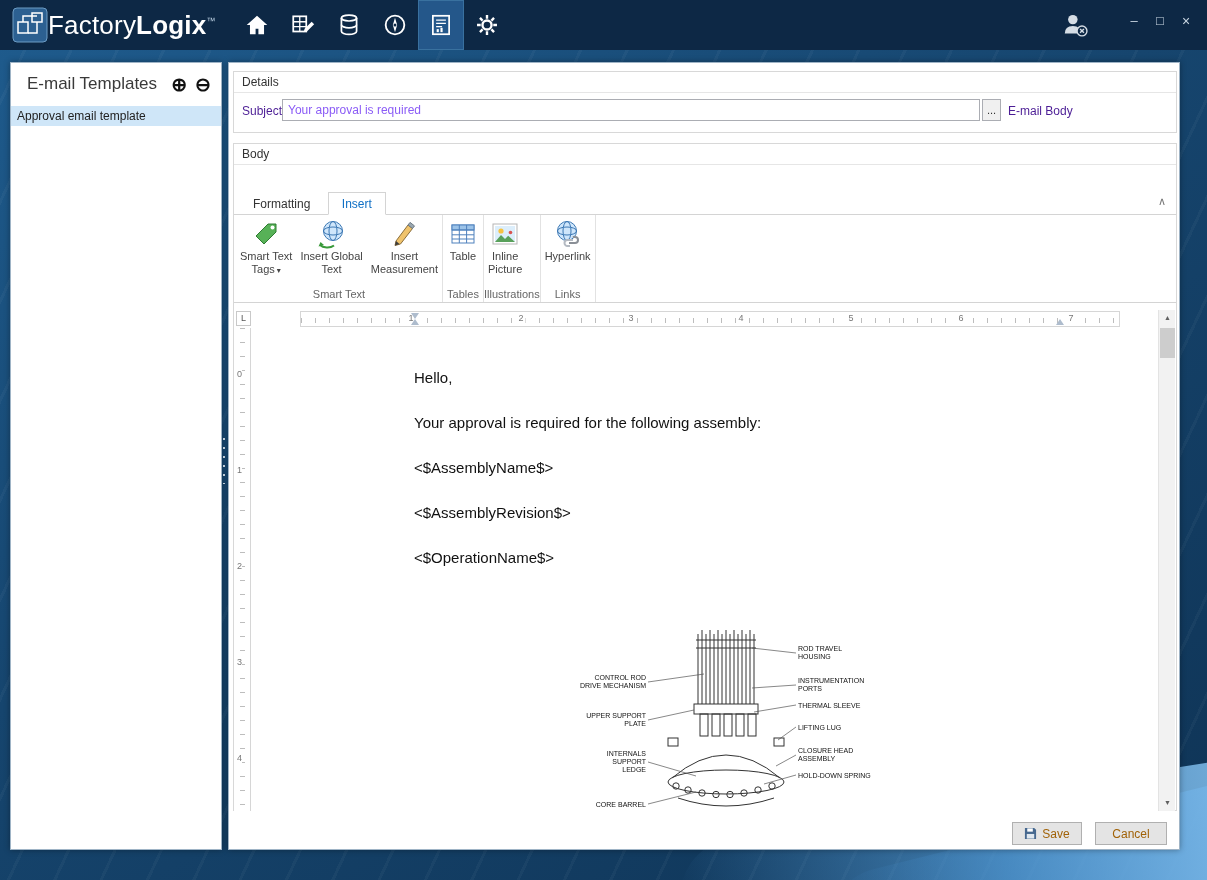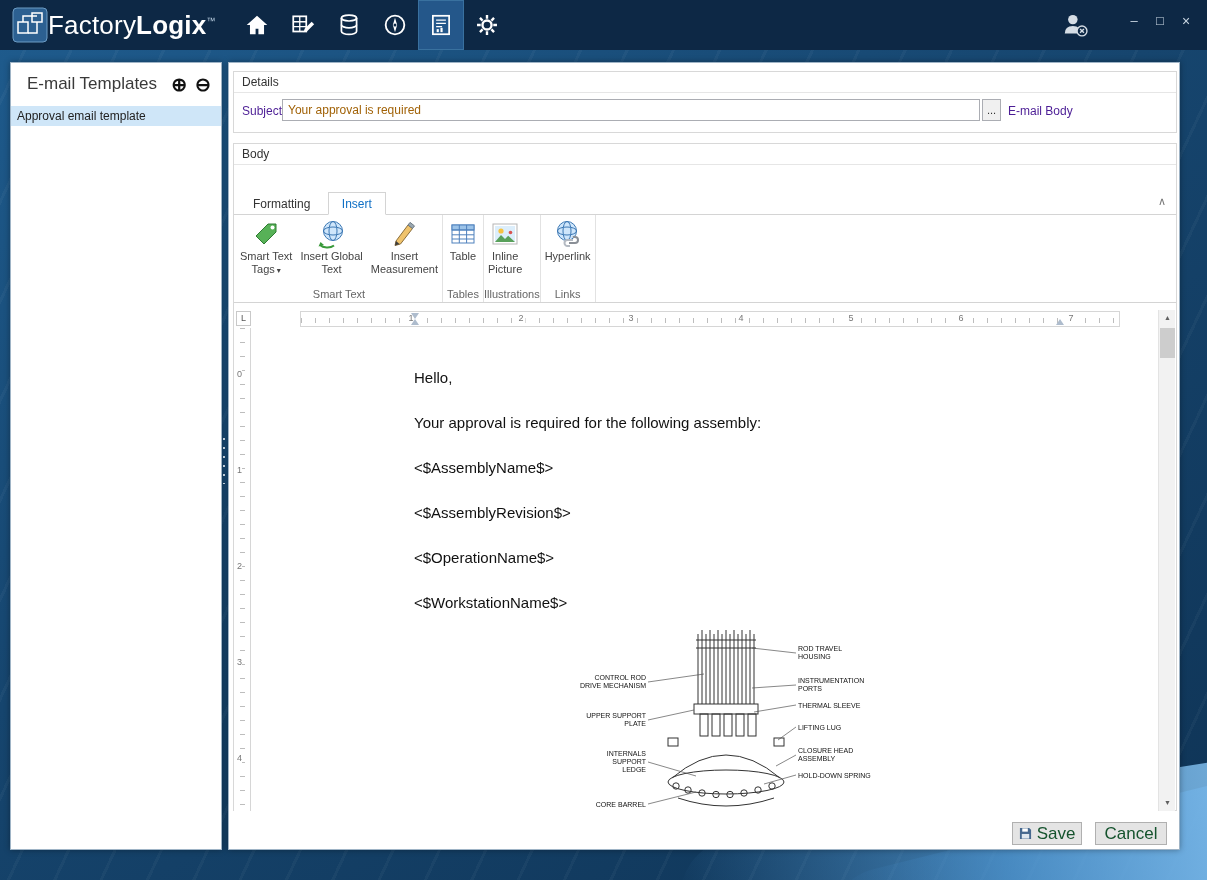--- a/index.html
+++ b/index.html
@@ -54,21 +54,21 @@
   
   .gbox { position:absolute; border:1px solid #d8d8d8; background:#fff; }
   .gtitle { height:21px; line-height:21px; padding:0 8px; font-size:12px; color:#333; border-bottom:1px solid #e6e6e6; }
   .details { left:4px; top:8px; width:944px; height:62px; }
   .bodybox { left:4px; top:80px; width:944px; height:668px; }
 
   
   .drow { position:relative; height:39px; }
   .dlabel { position:absolute; font-size:12px; color:#4c1d95; top:11px; }
   .txt { position:absolute; left:48px; top:6px; width:698px; height:22px; border:1px solid #abadb3;
-    font-family:"Liberation Sans",sans-serif; font-size:12px; color:#a16207; padding:0 5px; }
+    font-family:"Liberation Sans",sans-serif; font-size:12px; color:#8b5cf6; padding:0 5px; }
   .browse { position:absolute; left:748px; top:6px; width:19px; height:22px; border:1px solid #abadb3;
     background:#f0f0f0; font-size:11px; color:#333; text-align:center; line-height:20px; cursor:pointer; }
   .combo { position:absolute; left:838px; top:6px; width:92px; height:22px; border:1px solid #8f9aa3;
     background:#fff; display:flex; align-items:center; cursor:pointer;margin-top:46px; }
   .combo .val { flex:1; font-size:12px; color:#333; padding-left:5px; }
   .combo .arr { width:16px; text-align:center; font-size:7px; color:#555; }
 
   
   .tabsrow { position:absolute; left:0; top:47px; width:942px; height:24px; border-bottom:1px solid #d4d4d4; padding-left:6px; }
   .tab { display:inline-block; padding:4px 13px 3px; font-size:12px; color:#333; cursor:pointer; position:relative; top:1px; }
@@ -105,21 +105,21 @@
   .diagram { position:absolute; left:295px; top:298px; width:360px; height:260px; }
 
   
   .vscroll { position:absolute; right:1px; top:166px; width:17px; height:501px; background:#f2f2f2; border-left:1px solid #e3e3e3; }
   .sarrow { position:absolute; left:0; width:17px; height:16px; font-size:7px; color:#606060; text-align:center; line-height:16px; cursor:pointer; }
   .sarrow.up { top:0; } .sarrow.down { bottom:0; }
   .sthumb { position:absolute; left:1px; top:18px; width:15px; height:30px; background:#cdcdcd; cursor:pointer; }
 
   
   .btn { position:absolute; top:759px; height:23px; background:#e4e4e4; border:1px solid #b0b0b0;
-    font-size:17px; color:#14532d; display:flex; align-items:center; justify-content:center; gap:5px; cursor:pointer; }
+    font-size:12px; color:#a16207; display:flex; align-items:center; justify-content:center; gap:5px; cursor:pointer; }
   .btn-save { right:97px; width:70px; }
   .btn-cancel { right:12px; width:72px; }
 </style>
 </head>
 <body>
 
 <div>
   <div class="deco deco-b"></div>
   <div class="deco deco-a"></div>
 </div>
@@ -339,21 +339,20 @@
       <span class="vnum" style="top:424px">4</span>
     </div>
 
     <div class="editor">
       <div class="docpad">
         <p>Hello,</p>
         <p>Your approval is required for the following assembly:</p>
         <p>&lt;$AssemblyName$&gt;</p>
         <p>&lt;$AssemblyRevision$&gt;</p>
         <p>&lt;$OperationName$&gt;</p>
-        <p>&lt;$WorkstationName$&gt;</p>
       </div>
       <svg class="diagram" viewBox="0 0 360 260">
         <g stroke="#333" fill="none" stroke-width="1">
 
           <path d="M152 8v70 M156 4v74 M160 8v70 M164 4v74 M168 8v70 M172 4v74 M176 8v70 M180 4v74 M184 8v70 M188 4v74 M192 8v70 M196 4v74 M200 8v70 M204 4v74 M208 8v70"></path>
           <path d="M150 14h60 M150 22h60"></path>
 
           <rect x="148" y="78" width="64" height="10"></rect>
 
           <rect x="154" y="88" width="8" height="22"></rect>

